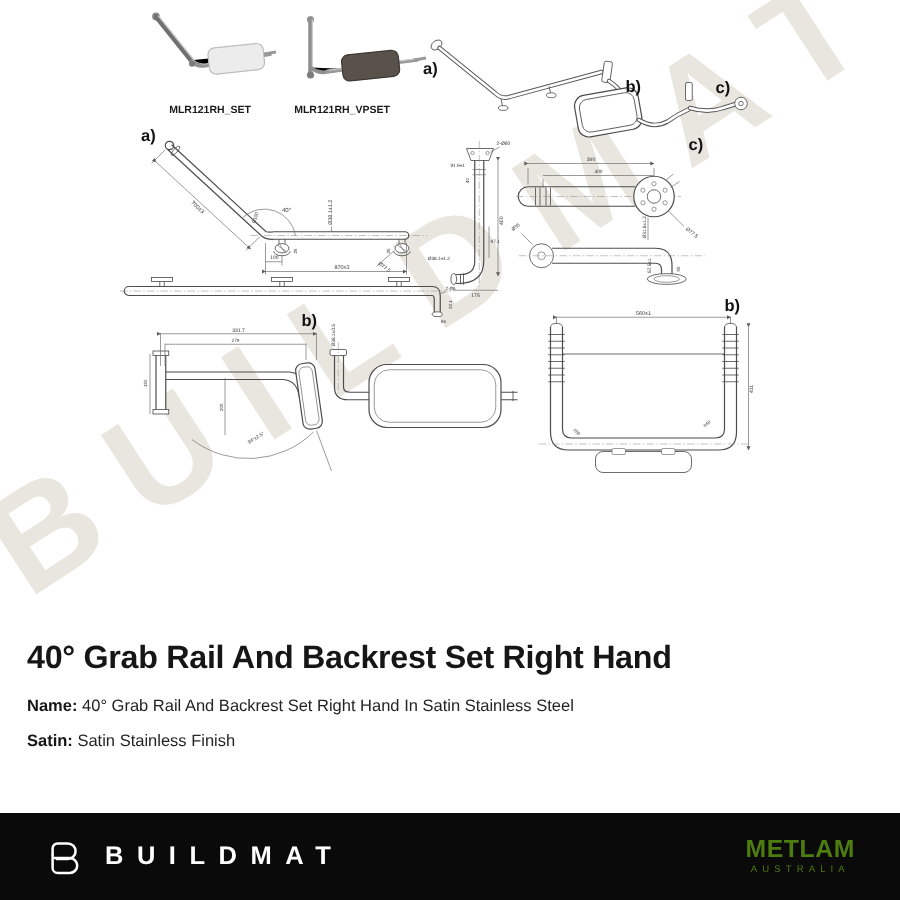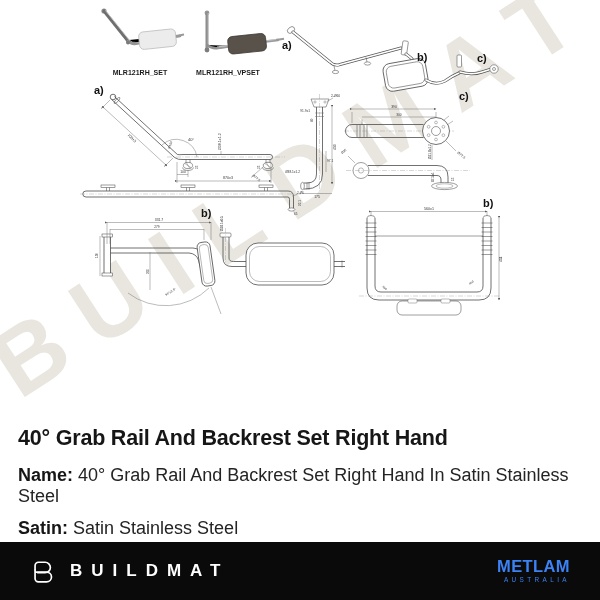--- a/index.html
+++ b/index.html
@@ -7,29 +7,29 @@
         font-family:"Liberation Sans",sans-serif;color:#1b1b1b;}
   
   .watermark{position:absolute;left:-83px;top:128px;width:760px;height:120px;
              transform:rotate(-33deg);text-align:center;font-weight:700;font-size:95px;
              letter-spacing:26px;color:#e9e6e0;white-space:nowrap;user-select:none;z-index:1;}
   
   .drawing{position:absolute;left:0;top:0;width:600px;height:420px;z-index:2;}
   
   .info{position:absolute;left:0;top:420px;width:600px;padding:0 0 16px 18px;box-sizing:border-box;z-index:3;}
   .info h1{margin:6px 0 14px 0;font-size:21.5px;font-weight:700;color:#161616;letter-spacing:-0.2px;}
-  .spec{margin:0 0 10.5px 0;font-size:18px;color:#242424;}
+  .spec{margin:0 0 10.5px 0;font-size:11px;color:#242424;}
   .spec b{font-weight:700;color:#161616;}
   
   .footer{position:absolute;left:0;top:542px;width:600px;height:58px;background:#0a0a0a;
           display:flex;align-items:center;justify-content:space-between;
           padding:0 30px;box-sizing:border-box;z-index:4;}
   .brand{display:flex;align-items:center;gap:13px;color:#fff;}
   .brand-text{font-size:17px;font-weight:700;letter-spacing:9px;color:#fff;}
-  .metlam{color:#3b82f6;text-align:right;line-height:1;margin-left:26px;}
+  .metlam{color:#4d7c0f;text-align:center;line-height:1;margin-left:26px;}
   .metlam-title{font-size:16.5px;font-weight:700;letter-spacing:0.4px;}
   .metlam-sub{font-size:6.4px;letter-spacing:3.4px;margin-top:2.5px;}
   
   .ln{stroke:#4d4d4d;stroke-width:0.8;fill:none;}
   .lnt{stroke:#4d4d4d;stroke-width:0.55;fill:none;}
   .dimln{stroke:#6a6a6a;stroke-width:0.45;fill:none;}
   .cl{stroke:#8a8a8a;stroke-width:0.35;fill:none;stroke-dasharray:5 1.5 1 1.5;}
   .dim{fill:#333;font-family:"Liberation Sans",sans-serif;}
   .vlabel{fill:#111;font-weight:700;font-size:11px;font-family:"Liberation Sans",sans-serif;}
   .plabel{fill:#1a1a1a;font-weight:700;font-size:7px;text-anchor:middle;font-family:"Liberation Sans",sans-serif;}
@@ -275,21 +275,21 @@
       <ellipse cx="444.5" cy="186" rx="13" ry="3.6" class="lnt wfill"></ellipse>
       <ellipse cx="444.5" cy="186" rx="8.5" ry="2.2" class="dimln"></ellipse>
       <text class="dim" font-size="3.2" transform="rotate(-90 434 182)" x="434" y="182">87.5±1</text>
       <text class="dim" font-size="3" transform="rotate(-90 453.5 181)" x="453.5" y="181">55</text>
     </g>
   </svg>
 
   <div class="info">
     <h1>40° Grab Rail And Backrest Set Right Hand</h1>
     <p class="spec"><b>Name:</b> <span>40° Grab Rail And Backrest Set Right Hand In Satin Stainless Steel</span></p>
-    <p class="spec"><b>Satin:</b> <span>Satin Stainless Steel</span></p>
+    <p class="spec"><b>Satin:</b> <span>Satin Stainless Finish</span></p>
   </div>
 
   <div class="footer">
     <div class="brand">
       <svg width="27" height="27" viewBox="0 0 24 24">
         <path d="M4.5 10.5 V6.8 a3 3 0 0 1 3-3 h6 a4.6 4.6 0 0 1 0 9.2 H7" fill="none" stroke="#fff" stroke-width="1.5" stroke-linecap="round"></path>
         <path d="M4.5 12.5 h10.2 a4.4 4.4 0 0 1 0 8.8 H7.5 a3 3 0 0 1 -3 -3 v-7.5" fill="none" stroke="#fff" stroke-width="1.5" stroke-linecap="round"></path>
       </svg>
       <span class="brand-text">BUILDMAT</span>
     </div>

